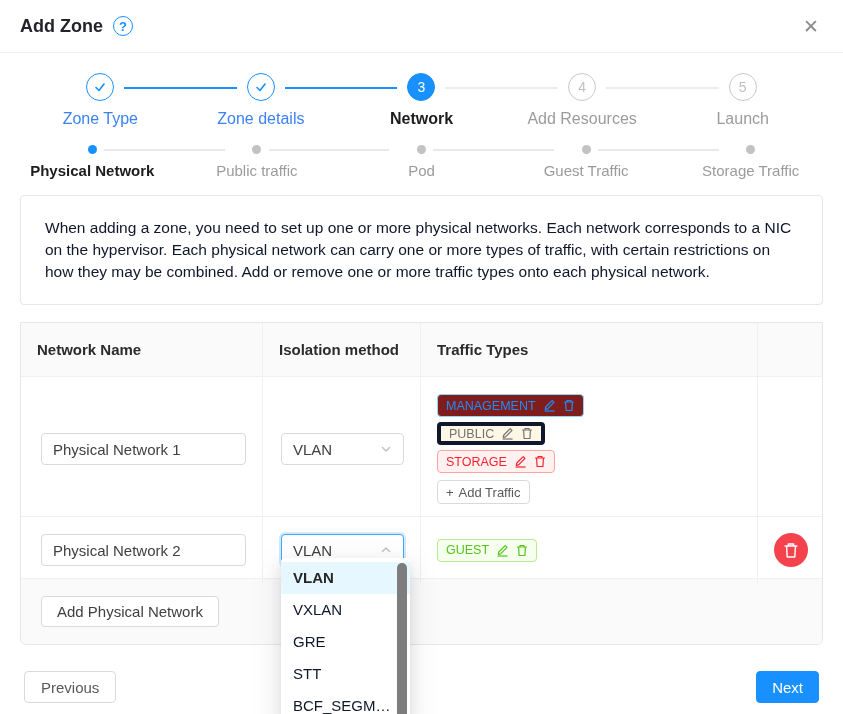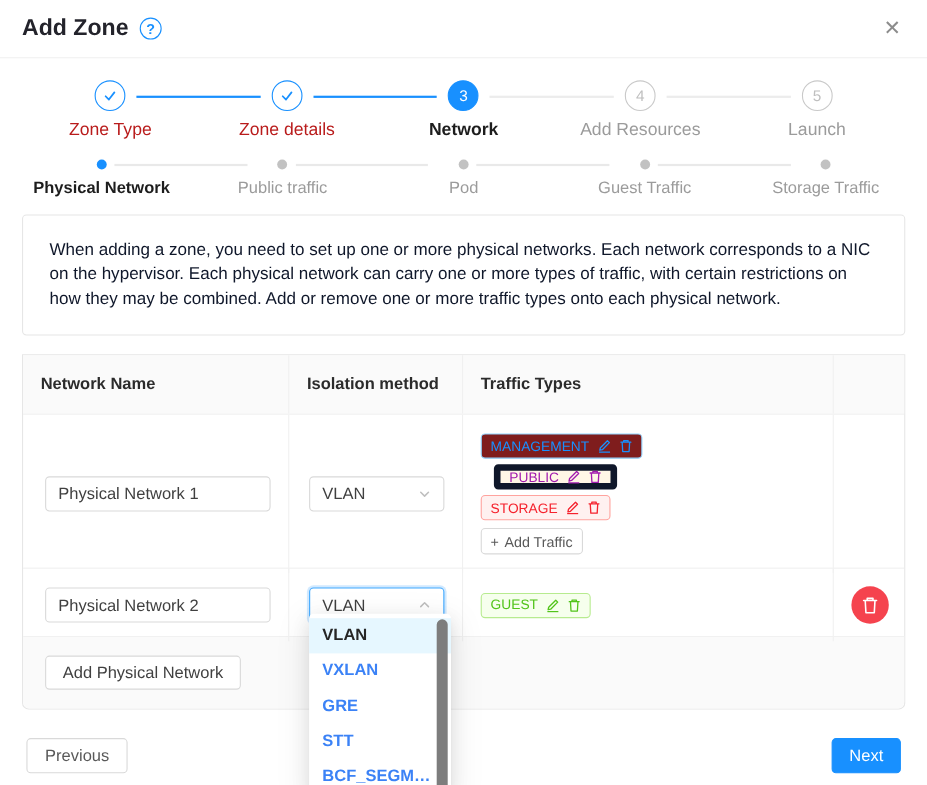--- a/index.html
+++ b/index.html
@@ -7,40 +7,40 @@
   body {
     font-family:"Liberation Sans", sans-serif;
     background:#fff; color:#404040; font-size:15px; position:relative;
   }
 
   
   .modal-header {
     height:53px; display:flex; align-items:center;
     padding:0 24px 0 20px; border-bottom:1px solid #f0f0f0;
   }
-  .modal-title { font-size:21px; font-weight:700; color:#23232b; }
+  .modal-title { font-size:18px; font-weight:700; color:#23232b; }
   .help-icon {
     margin-left:10px; width:20px; height:20px; border:1.5px solid #1890ff;
     border-radius:50%; color:#1890ff; font-size:13px; font-weight:700;
     display:flex; align-items:center; justify-content:center; cursor:pointer;
   }
   .close-icon { margin-left:auto; color:#8c8c8c; font-size:19px; cursor:pointer; line-height:1; }
 
   
   .stepper { display:grid; grid-template-columns:repeat(5,1fr); margin:20px 20px 0; }
   .step { position:relative; display:flex; flex-direction:column; align-items:center; }
   .step-circle {
     width:28px; height:28px; border-radius:50%; background:#fff;
     display:flex; align-items:center; justify-content:center;
     font-size:14px; position:relative; z-index:2;
   }
   .step.finished .step-circle { border:1px solid #1890ff; color:#1890ff; }
   .step.active .step-circle { background:#1890ff; color:#fff; border:1px solid #1890ff; }
   .step.pending .step-circle { border:1px solid #c9c9c9; color:#bfbfbf; }
-  .step-label { margin-top:9px; font-size:16px; color:#b91c1c; }
+  .step-label { margin-top:9px; font-size:16px; color:#3b82f6; }
   .step.active .step-label { font-weight:700; color:#1d1d1d; }
   .step.pending .step-label { color:#9b9b9b; }
   .step:not(:last-child)::after {
     content:""; position:absolute; top:14px; left:calc(50% + 24px);
     width:calc(100% - 48px); height:1.5px; background:#ececec; z-index:1;
   }
   .step.finished:not(:last-child)::after { background:#1890ff; }
 
   
   .substepper { display:grid; grid-template-columns:repeat(5,1fr); margin:14px 20px 0;gap:20px; }
@@ -85,21 +85,21 @@
   .select .chev { color:#bfbfbf; display:flex; }
   .select.focused { border-color:#40a9ff; box-shadow:0 0 0 2px rgba(24,144,255,.2); }
 
   .tag-stack { display:flex; flex-direction:column; align-items:flex-start; gap:5px; padding:17px 16px; }
   .tag {
     display:inline-flex; align-items:center; gap:7px; height:23px;
     border-radius:4px; padding:0 8px; font-size:12.5px; cursor:default;
   }
   .tag .ticon { display:flex; cursor:pointer; }
   .tag-blue   { color:#1890ff; background:#7f1d1d; border:1px solid #91d5ff; }
-  .tag-orange { color:#a21caf; background:#fff7e6; border:6px solid #0f172a;margin-left:12px; }
+  .tag-orange { color:#737373; background:#fff7e6; border:4px solid #0f172a; }
   .tag-red    { color:#f5222d; background:#fff1f0; border:1px solid #ffa39e;align-items:center; }
   .tag-green  { color:#52c41a; background:#f6ffed; border:1px solid #b7eb8f; }
 
   .add-traffic-btn {
     display:inline-flex; align-items:center; gap:5px; height:24px;
     border:1px solid #d9d9d9; border-radius:4px; background:#fff;
     padding:0 8px; font-size:13px; color:#595959; cursor:pointer; margin-top:2px;
     font-family:"Liberation Sans", sans-serif;
   }
 
@@ -129,21 +129,21 @@
     font-family:"Liberation Sans", sans-serif;
     margin-left:24px;
   }
 
   
   .dropdown {
     position:absolute; left:281px; top:558px; width:129px; height:164px;
     background:#fff; border-radius:4px; padding:4px 0; z-index:50;
     box-shadow:0 3px 6px -4px rgba(0,0,0,.12), 0 6px 16px 0 rgba(0,0,0,.1), 0 9px 28px 8px rgba(0,0,0,.05);
   }
-  .dd-item { height:32px; line-height:32px; padding:0 12px; font-size:15px; color:#3b82f6; cursor:pointer; white-space:nowrap; overflow:hidden;font-weight:bold; }
+  .dd-item { height:32px; line-height:32px; padding:0 12px; font-size:15px; color:#0f172a; cursor:pointer; white-space:nowrap; overflow:hidden; }
   .dd-item.selected { background:#e6f7ff; font-weight:700; color:#262626; }
   .dd-scrollbar {
     position:absolute; right:3px; top:5px; width:10px; height:170px;
     background:#7d7d7d; border-radius:6px; cursor:pointer;
   }
 
   svg { display:block; }
 </style>
 </head>
 <body>

